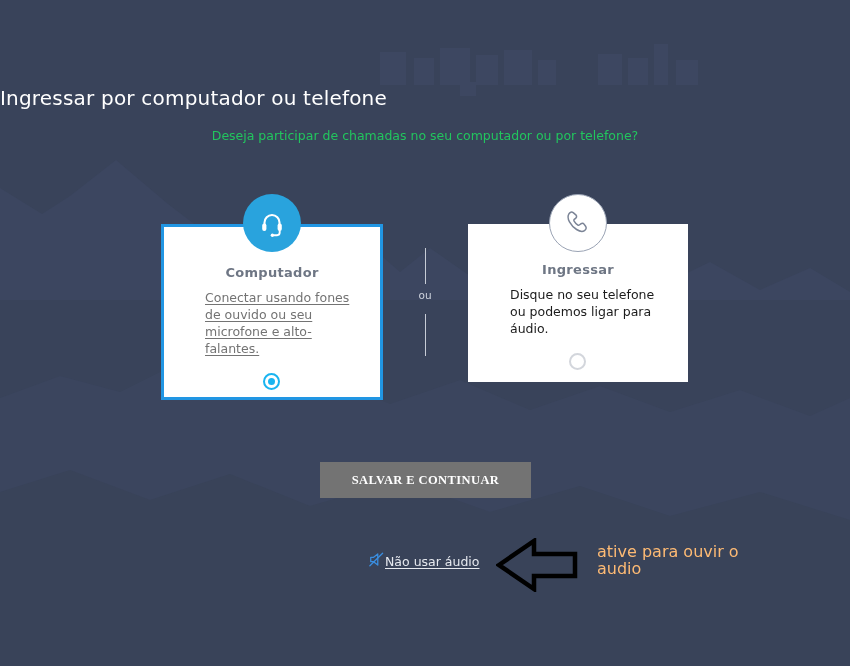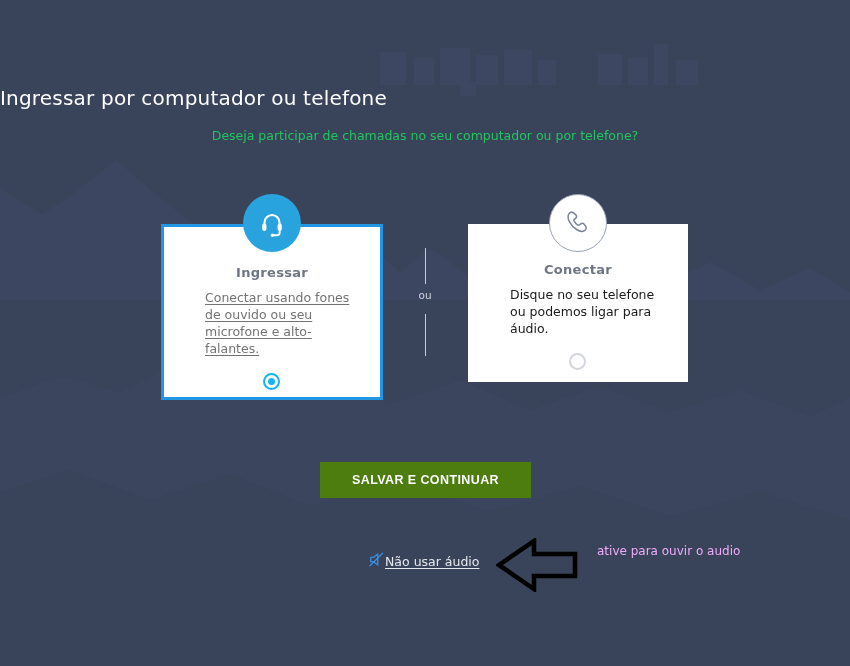--- a/index.html
+++ b/index.html
@@ -175,24 +175,24 @@
     color: #cfd4de;
     font-size: 10.5px;
   }
   
   #save-continue-button {
     position: absolute;
     left: 320px;
     top: 462px;
     width: 211px;
     height: 36px;
-    background: #4d7c0f;
+    background: #737373;
     color: #ffffff;
     border: none;
-    font-family: Liberation Sans, sans-serif;
+    font-family: Liberation Serif, serif;
     font-size: 12.5px;
     font-weight: bold;
     letter-spacing: .4px;
     cursor: pointer;
   }
   
   #no-audio-row {
     position: absolute;
     left: 368px;
     top: 551px;
@@ -210,22 +210,22 @@
   #annotation-arrow {
     position: absolute;
     left: 496px;
     top: 538px;
   }
   #annotation-text {
     position: absolute;
     left: 597px;
     top: 543px;
     width: 150px;
-    color: #f0abfc;
-    font-size: 12px;
+    color: #fdba74;
+    font-size: 16px;
     line-height: 17px;
   }
 </style>
 </head>
 <body>
 
 <div id="stage">
 
   <svg id="bg-layer" viewBox="0 0 850 666" preserveAspectRatio="none" aria-hidden="true">
     <rect x="0" y="0" width="850" height="666" fill="#39435a"></rect>
@@ -244,42 +244,42 @@
     </g>
     <path d="M0 300 L0 188 L42 214 L70 196 L116 160 L168 204 L210 236 L256 258 L300 240 L338 262 L368 244 L400 272 L430 248 L470 276 L520 252 L560 280 L610 258 L660 286 L710 262 L760 290 L810 268 L850 292 L850 300 Z" fill="#3c4660"></path>
     <path d="M0 666 L0 398 L60 376 L120 392 L180 362 L250 398 L320 374 L390 404 L460 380 L530 410 L600 386 L670 412 L740 390 L810 416 L850 398 L850 666 Z" fill="#3b455e"></path>
     <path d="M0 666 L0 492 L70 470 L150 500 L230 474 L310 506 L400 480 L490 512 L580 486 L670 516 L760 492 L850 520 L850 666 Z" fill="#394359"></path>
   </svg>
 
   <div id="page-title">Ingressar por computador ou telefone</div>
   <div id="page-subtitle">Deseja participar de chamadas no seu computador ou por telefone?</div>
 
   <div class="card" id="card-computer">
-    <div class="card-heading" id="heading-computer">Ingressar</div>
+    <div class="card-heading" id="heading-computer">Computador</div>
     <div class="card-body" id="body-computer">Conectar usando fones de ouvido ou seu microfone e alto-falantes.</div>
     <div class="radio" id="radio-computer"></div>
   </div>
   <div class="card-badge" id="badge-computer">
     <svg width="32" height="32" viewBox="0 0 32 32" aria-hidden="true">
       <path d="M8.5 19.5 v-4 a7.5 7.5 0 0 1 15 0 v4" fill="none" stroke="#ffffff" stroke-width="2.1" stroke-linecap="round"></path>
       <rect x="6.2" y="16.6" width="4.2" height="7.4" rx="2" fill="#ffffff"></rect>
       <rect x="21.6" y="16.6" width="4.2" height="7.4" rx="2" fill="#ffffff"></rect>
       <path d="M23.7 24 v1.6 a2.6 2.6 0 0 1 -2.6 2.6 h-3.2" fill="none" stroke="#ffffff" stroke-width="1.9" stroke-linecap="round"></path>
       <circle cx="16.4" cy="28.2" r="1.7" fill="#ffffff"></circle>
     </svg>
   </div>
 
   <div id="or-divider">
     <div class="or-line" id="or-line-top"></div>
     <div id="or-label">ou</div>
     <div class="or-line" id="or-line-bottom"></div>
   </div>
 
   <div class="card" id="card-phone">
-    <div class="card-heading" id="heading-phone">Conectar</div>
+    <div class="card-heading" id="heading-phone">Ingressar</div>
     <div class="card-body" id="body-phone">Disque no seu telefone ou podemos ligar para áudio.</div>
     <div class="radio" id="radio-phone"></div>
   </div>
   <div class="card-badge" id="badge-phone">
     <svg width="30" height="30" viewBox="0 0 30 30" aria-hidden="true">
       <path d="M10.2 4.6 c-1.6 -1.1 -3.3 -0.4 -4.3 1.2 c-1.3 2.1 -1.1 4.9 0.6 8 c1.7 3.1 4.3 5.9 7.1 7.7 c3.1 2 6 2.4 7.9 1.1 c1.6 -1.1 2.2 -2.8 1.1 -4.3 l-1.6 -2.2 c-0.8 -1.1 -2.1 -1 -3.2 -0.2 l-1.5 1.1 c-0.5 0.4 -1.1 0.3 -1.7 -0.1 c-1.2 -0.8 -2.6 -2.3 -3.5 -3.8 c-0.4 -0.7 -0.4 -1.3 0.1 -1.7 l1.4 -1.1 c1.1 -0.8 1.3 -2.1 0.5 -3.2 z" fill="none" stroke="#7b8496" stroke-width="1.5" stroke-linejoin="round"></path>
     </svg>
   </div>
 
   <button id="save-continue-button">SALVAR E CONTINUAR</button>

